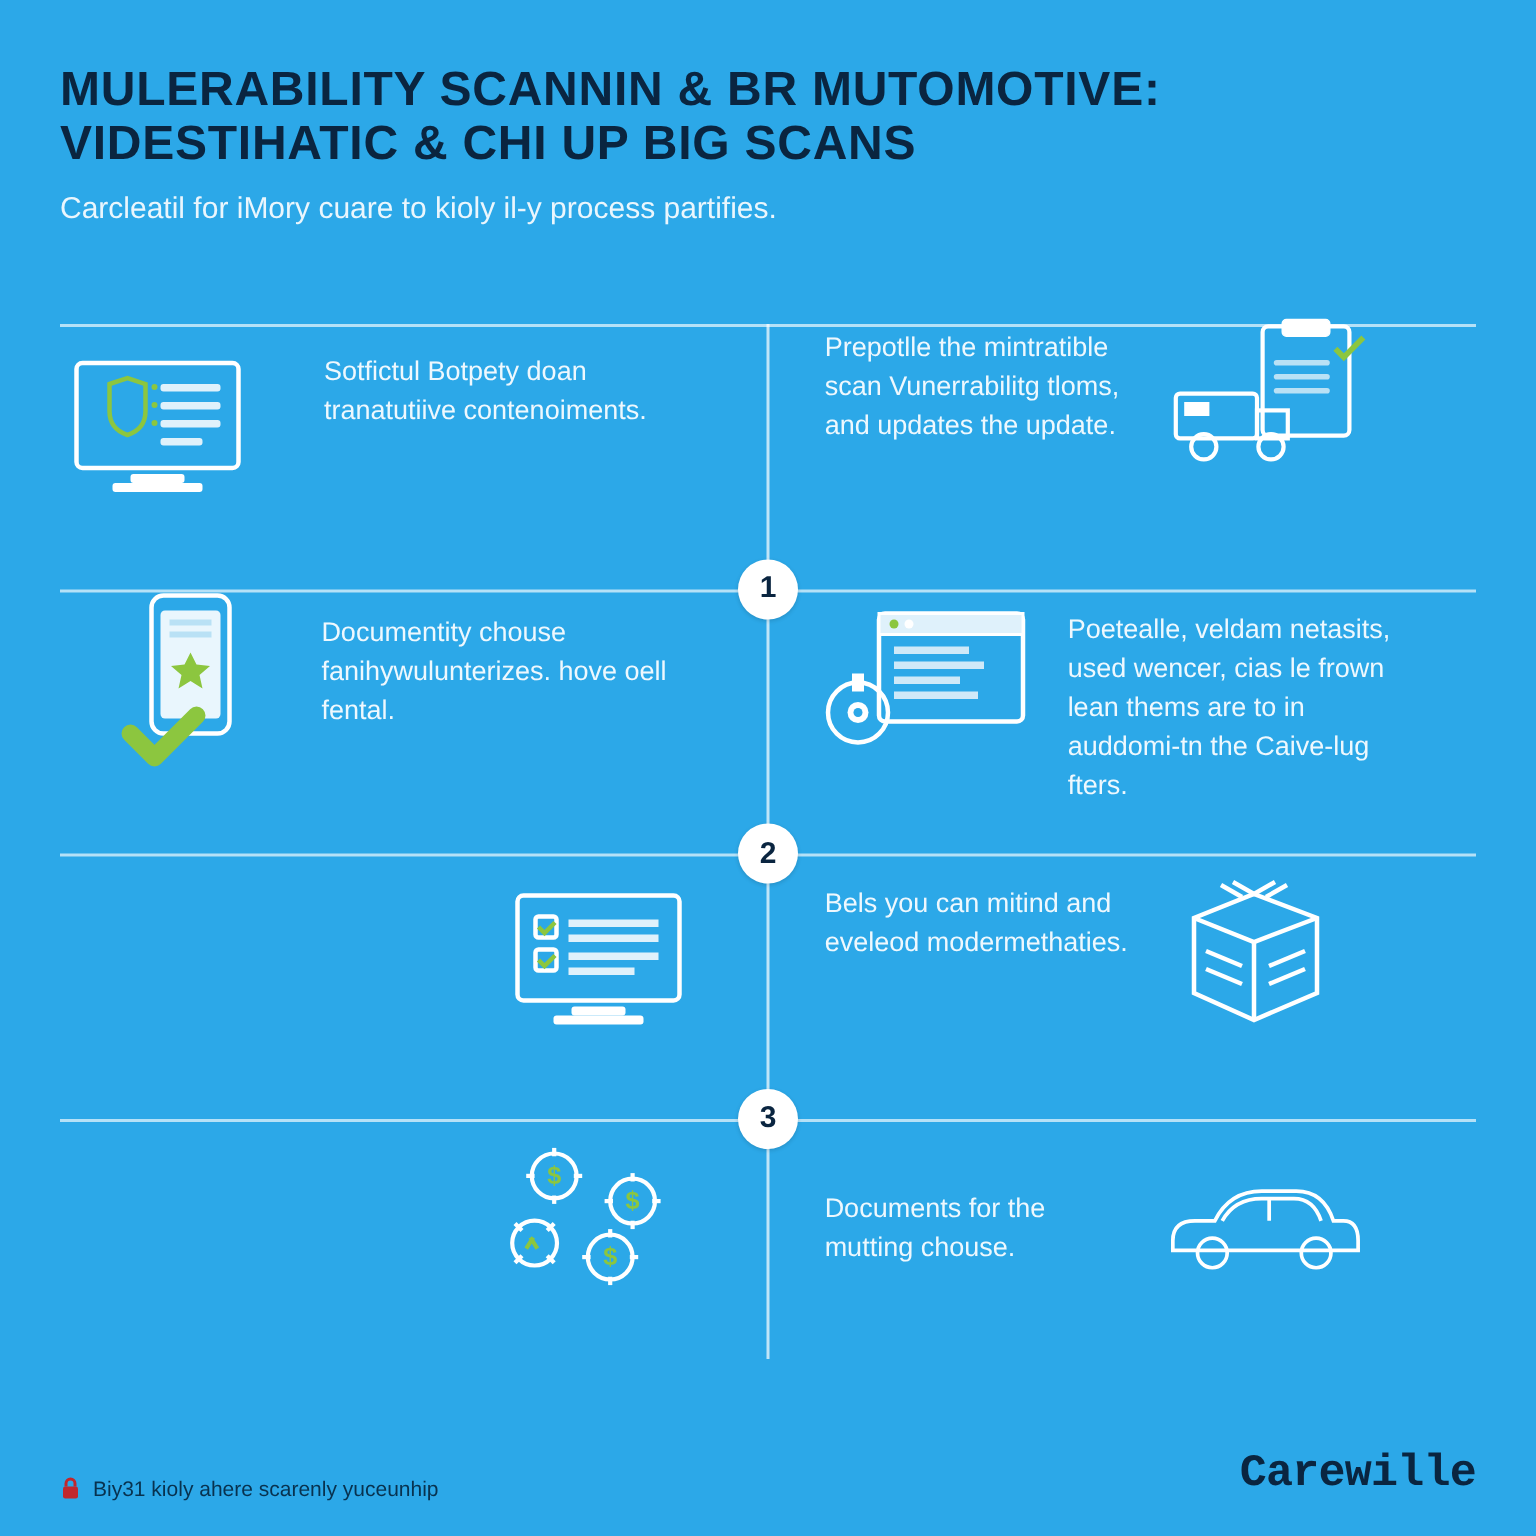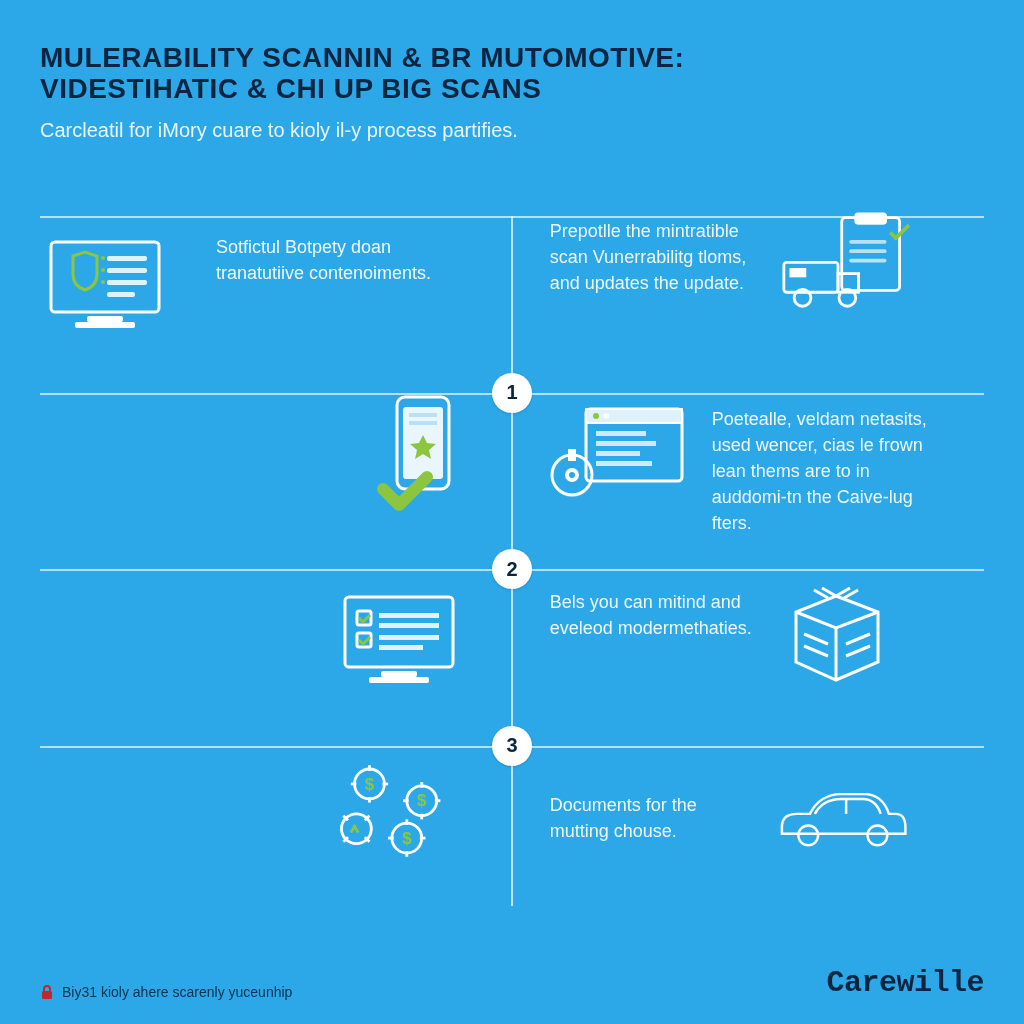--- a/index.html
+++ b/index.html
@@ -9,21 +9,21 @@
     background: #2CA8E8;
     font-family: -apple-system, BlinkMacSystemFont, "Segoe UI", Arial, sans-serif;
     color: #ffffff;
     position: relative;
     overflow: hidden;
   }
   .header {
     padding: 42px 40px 8px 40px;
   }
   .title-line {
-    font-size: 28px;
+    font-size: 32px;
     font-weight: 800;
     letter-spacing: 0.5px;
     color: #0a2540;
     line-height: 1.12;
     font-family: "Arial Black", Arial, sans-serif;
   }
   .subtitle {
     font-size: 20px;
     color: #eaf6fd;
     margin-top: 14px;
@@ -172,20 +172,21 @@
     <div class="ico-box">
       <svg width="100" height="130" viewBox="0 0 100 130">
         <rect x="28" y="4" width="52" height="92" rx="8" class="stroke-w"></rect>
         <rect x="34" y="14" width="40" height="72" rx="3" fill="#e9f6fd"></rect>
         <rect x="40" y="20" width="28" height="4" fill="#b9e1f5"></rect>
         <rect x="40" y="28" width="28" height="4" fill="#b9e1f5"></rect>
         <path d="M54 42 l4 8 l9 1 l-7 6 l2 9 l-8 -5 l-8 5 l2 -9 l-7 -6 l9 -1 z" fill="#8CC63F"></path>
         <path d="M14 96 l16 16 l28 -28" stroke="#8CC63F" stroke-width="12" fill="none" stroke-linecap="round" stroke-linejoin="round"></path>
       </svg>
     </div>
+    <div class="cell-text">Documentity chouse fanihywulunterizes. hove oell fental.</div>
   </div>
 
   <div class="cell right" style="top:27.5%;">
     <div class="ico-box wide">
       <svg width="140" height="110" viewBox="0 0 140 110">
         <rect x="36" y="8" width="96" height="72" rx="4" class="stroke-w" fill="#f0f9fe"></rect>
         <rect x="36" y="8" width="96" height="14" fill="#dff1fb" stroke="#ffffff" stroke-width="2"></rect>
         <circle cx="46" cy="15" r="3" fill="#8CC63F"></circle>
         <circle cx="56" cy="15" r="3" fill="#ffffff"></circle>
         <rect x="46" y="30" width="50" height="5" fill="#cfe9f8"></rect>

